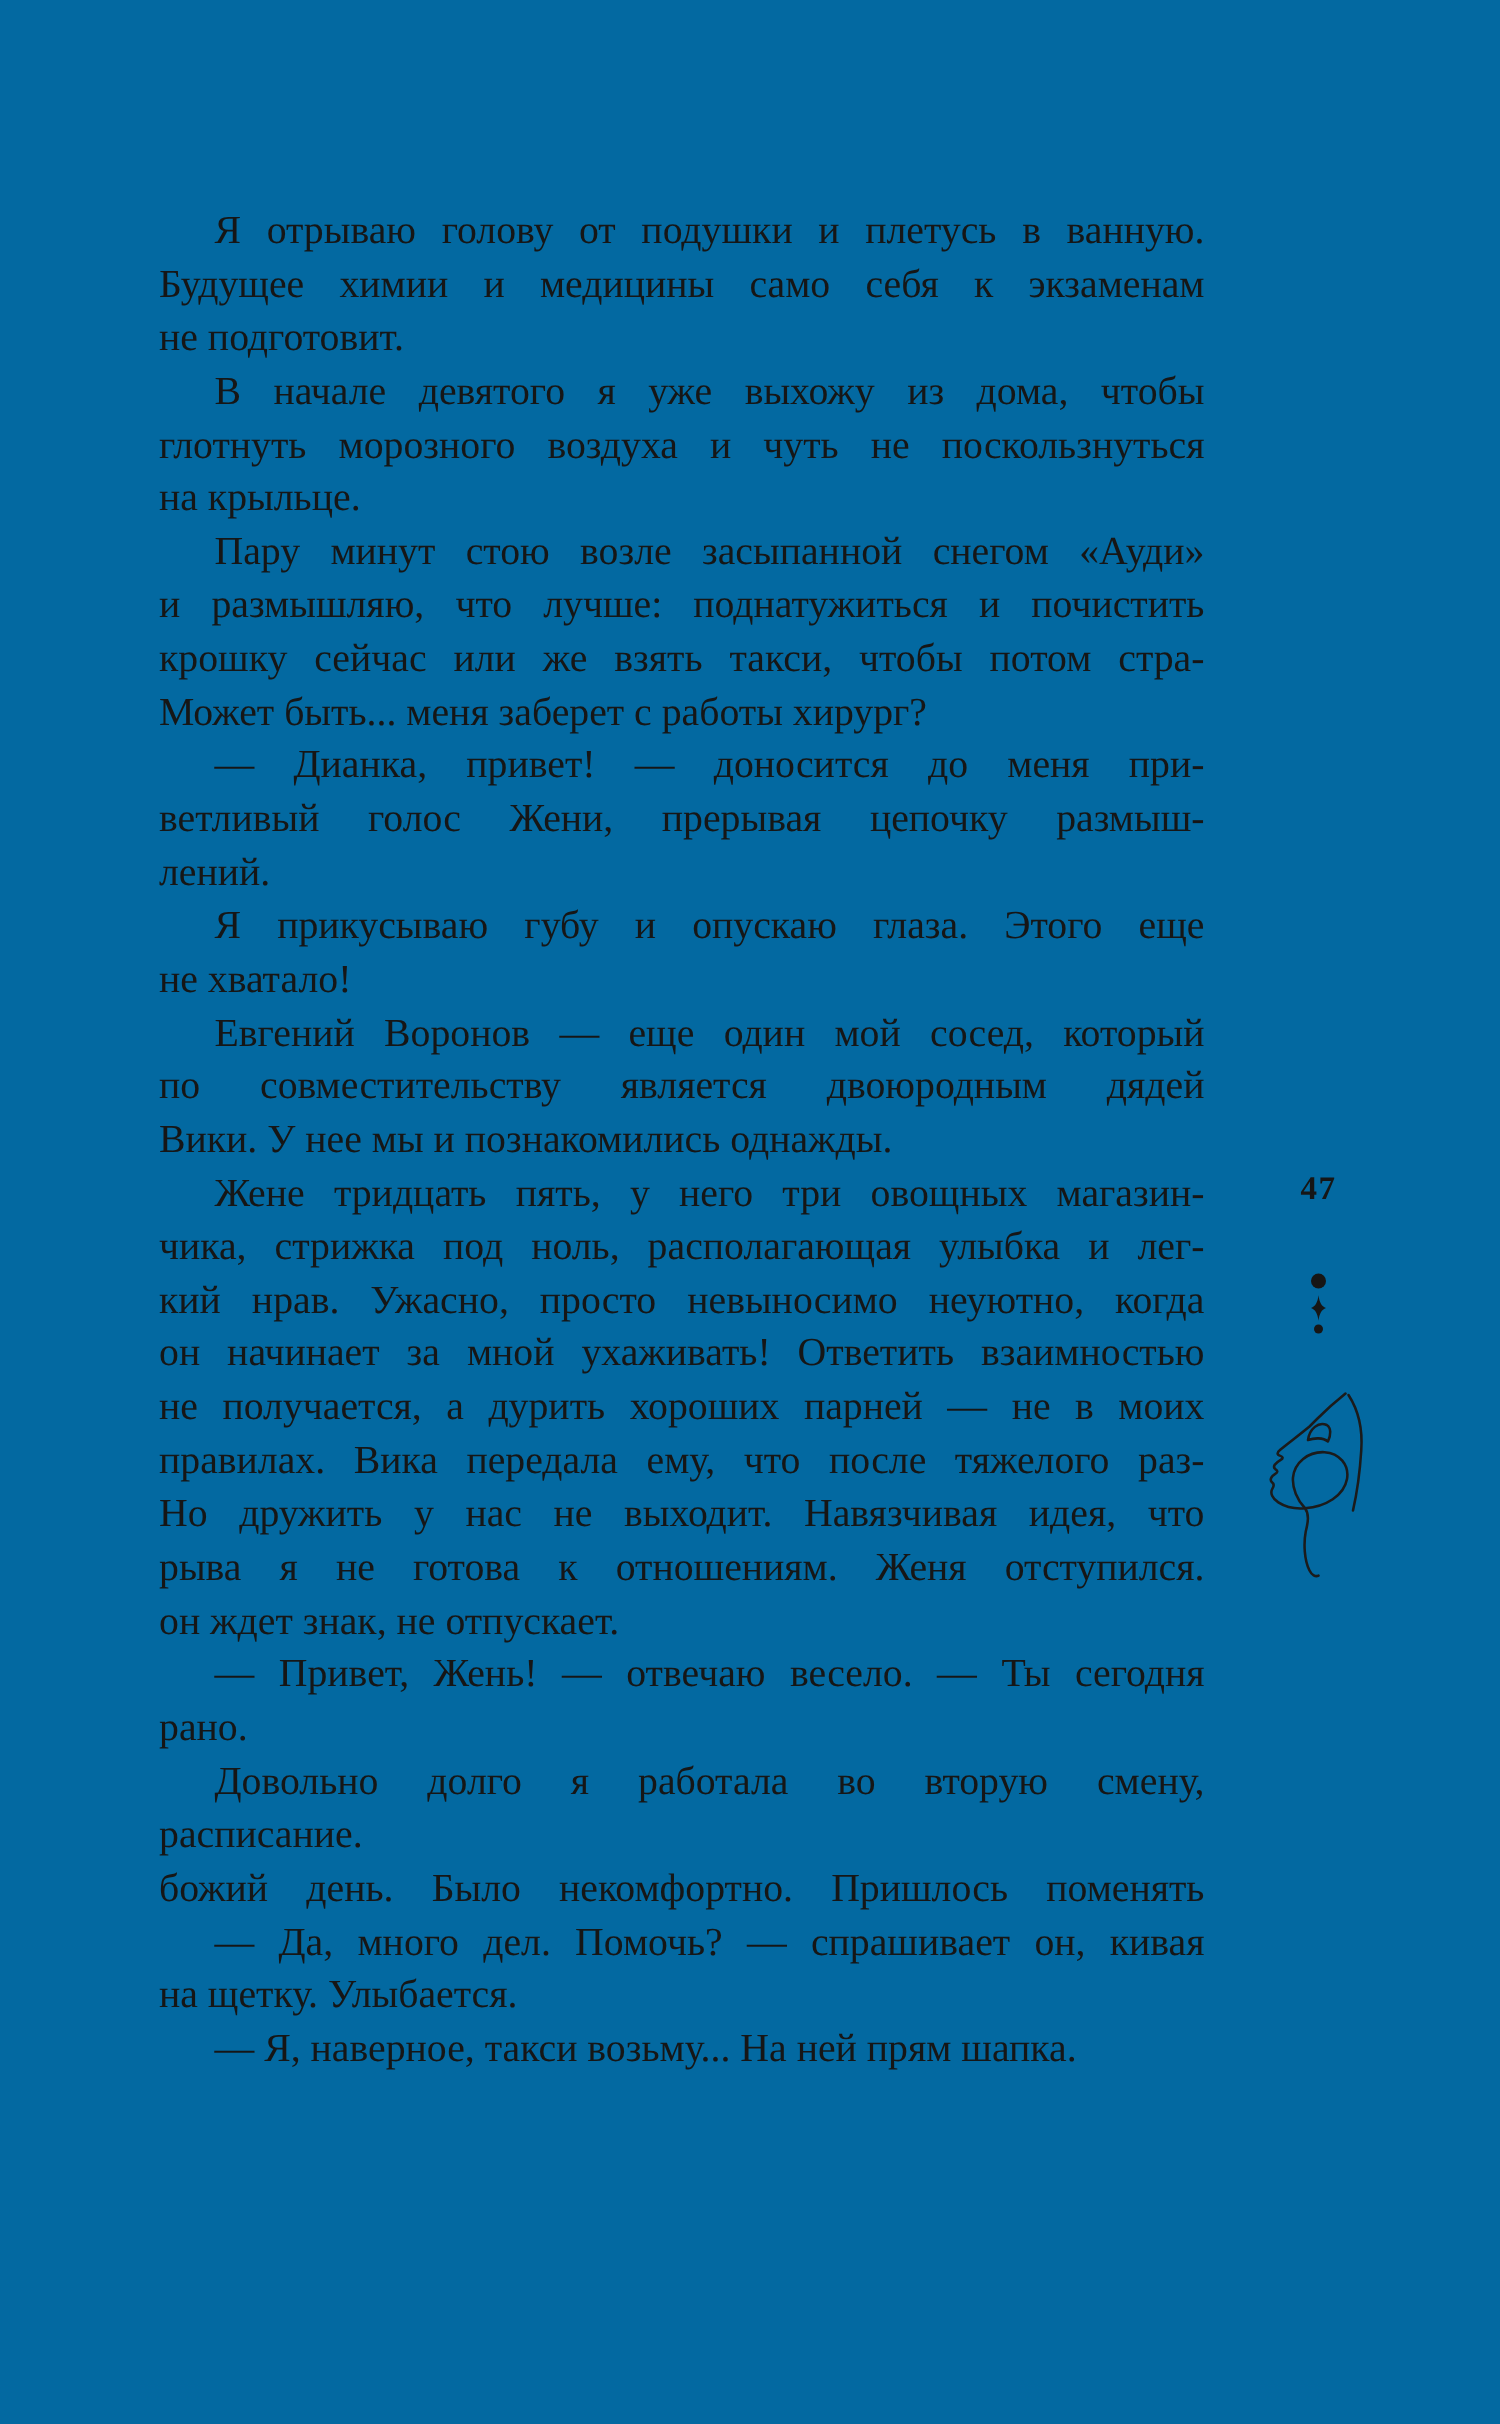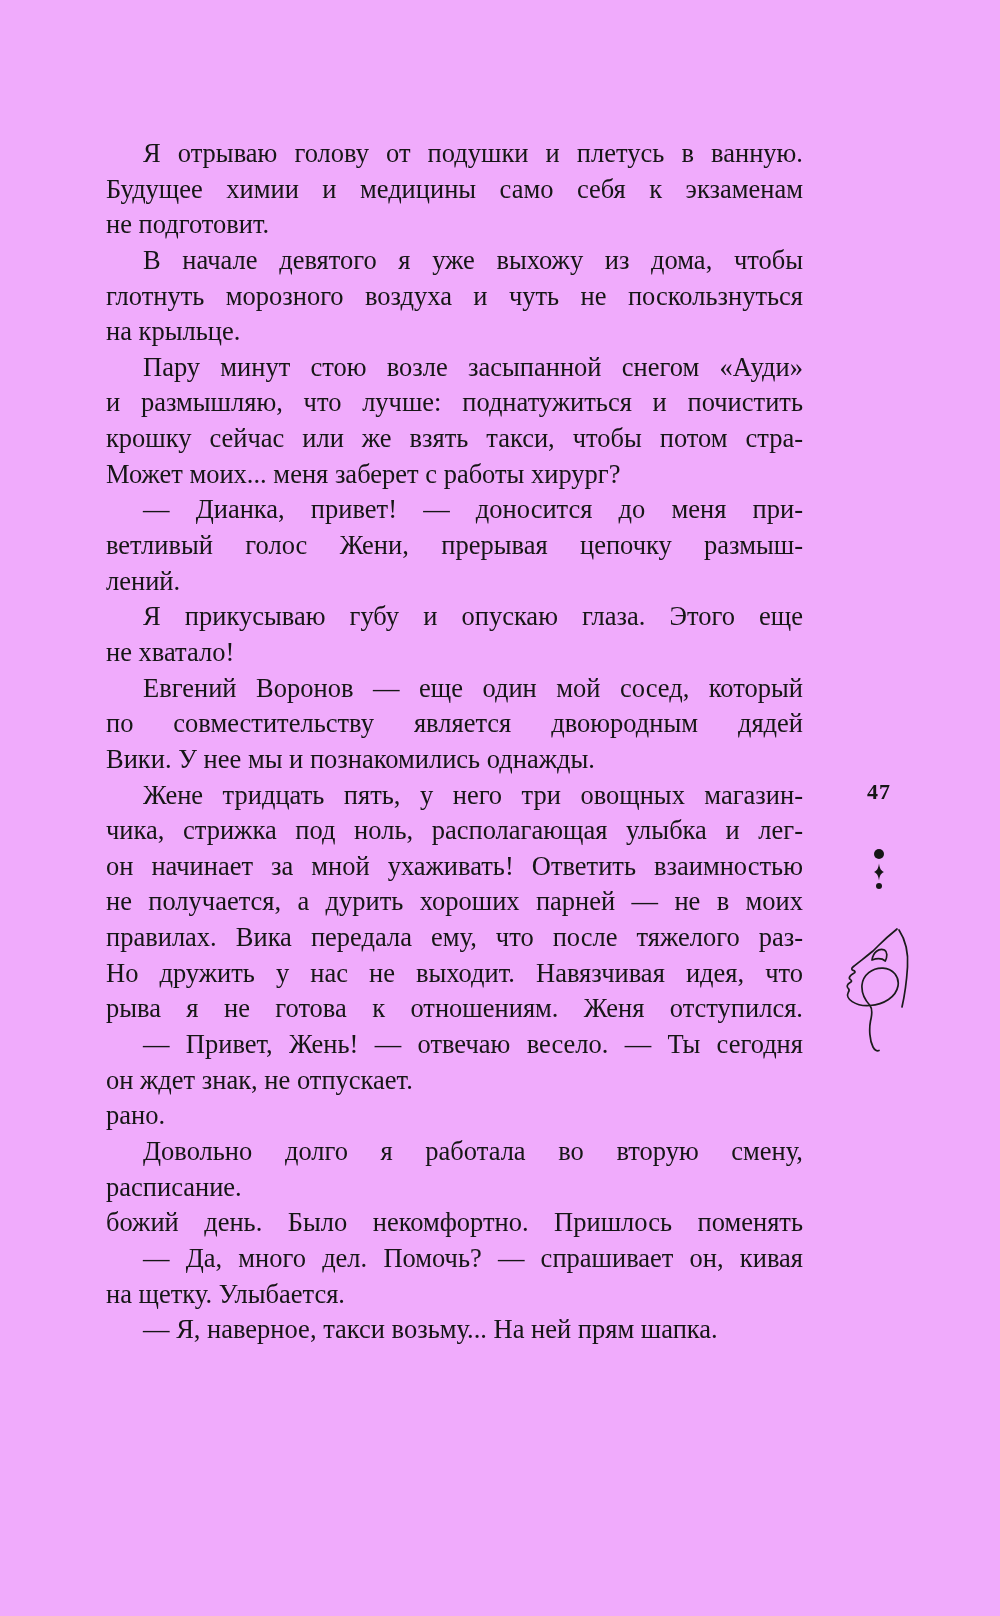--- a/index.html
+++ b/index.html
@@ -1,19 +1,19 @@
 <!DOCTYPE html>
 <html lang="ru"><head>
 <meta charset="utf-8">
 <style>
   html,body{margin:0;padding:0;background:#e8e8e8;}
   .page{
     position:relative;
     width:1000px;height:1616px;
-    background:#f0abfc;
+    background:#0369a1;
     font-family:"Liberation Serif","DejaVu Serif",serif;
     color:#161616;
     overflow:hidden;
   }
   .text-block{
     position:absolute;
     left:106px;top:136px;width:697px;
     font-size:26.5px;
   }
   .line{
@@ -50,38 +50,39 @@
 
   <div class="line ind">Я отрываю голову от подушки и плетусь в ванную.</div>
       <div class="line">Будущее химии и медицины само себя к экзаменам</div>
       <div class="line end">не подготовит.</div>
       <div class="line ind">В начале девятого я уже выхожу из дома, чтобы</div>
       <div class="line">глотнуть морозного воздуха и чуть не поскользнуться</div>
       <div class="line end">на крыльце.</div>
       <div class="line ind">Пару минут стою возле засыпанной снегом «Ауди»</div>
       <div class="line">и размышляю, что лучше: поднатужиться и почистить</div>
       <div class="line">крошку сейчас или же взять такси, чтобы потом стра-</div>
-      <div class="line end">Может моих... меня заберет с работы хирург?</div>
+      <div class="line end">Может быть... меня заберет с работы хирург?</div>
       <div class="line ind">— Дианка, привет! — доносится до меня при-</div>
       <div class="line">ветливый голос Жени, прерывая цепочку размыш-</div>
       <div class="line end">лений.</div>
       <div class="line ind">Я прикусываю губу и опускаю глаза. Этого еще</div>
       <div class="line end">не хватало!</div>
       <div class="line ind">Евгений Воронов — еще один мой сосед, который</div>
       <div class="line">по совместительству является двоюродным дядей</div>
       <div class="line end">Вики. У нее мы и познакомились однажды.</div>
       <div class="line ind">Жене тридцать пять, у него три овощных магазин-</div>
       <div class="line">чика, стрижка под ноль, располагающая улыбка и лег-</div>
+      <div class="line">кий нрав. Ужасно, просто невыносимо неуютно, когда</div>
       <div class="line">он начинает за мной ухаживать! Ответить взаимностью</div>
       <div class="line">не получается, а дурить хороших парней — не в моих</div>
       <div class="line">правилах. Вика передала ему, что после тяжелого раз-</div>
       <div class="line">Но дружить у нас не выходит. Навязчивая идея, что</div>
       <div class="line">рыва я не готова к отношениям. Женя отступился.</div>
+      <div class="line end">он ждет знак, не отпускает.</div>
       <div class="line ind">— Привет, Жень! — отвечаю весело. — Ты сегодня</div>
-      <div class="line end">он ждет знак, не отпускает.</div>
       <div class="line end">рано.</div>
       <div class="line ind">Довольно долго я работала во вторую смену,</div>
       <div class="line end">расписание.</div>
       <div class="line">божий день. Было некомфортно. Пришлось поменять</div>
       <div class="line ind">— Да, много дел. Помочь? — спрашивает он, кивая</div>
       <div class="line end">на щетку. Улыбается.</div>
       <div class="line ind end">— Я, наверное, такси возьму... На ней прям шапка.</div>
     </main>
 
   <div class="page-number">47</div>

